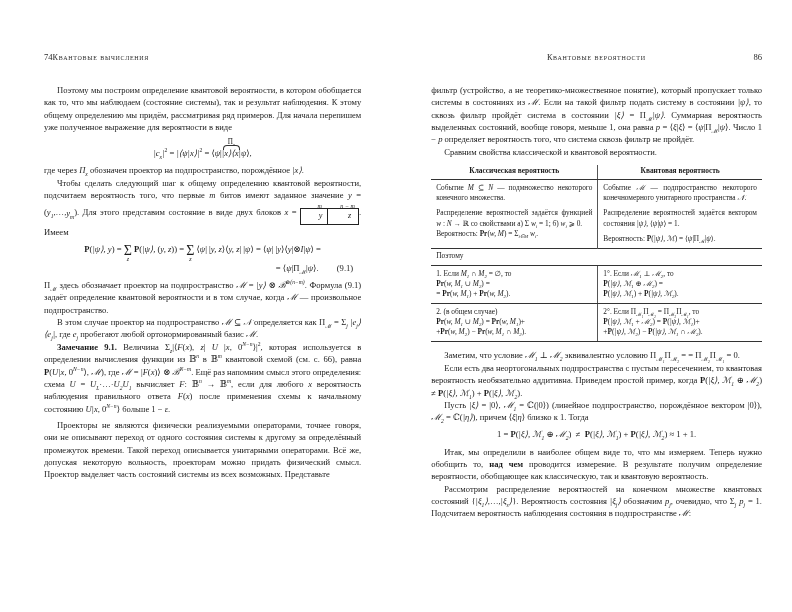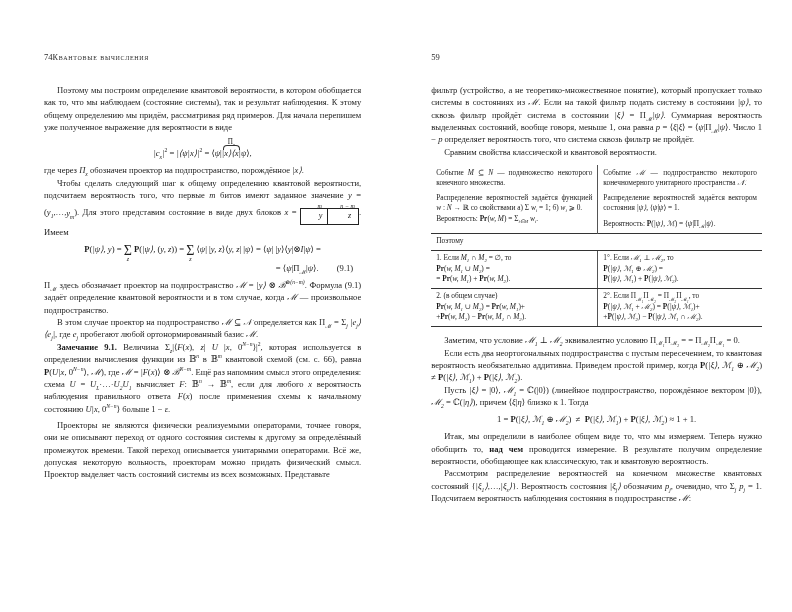--- a/index.html
+++ b/index.html
@@ -222,31 +222,36 @@
       <div class="gap"></div>
 
       <p>Проекторы не являются физически реализуемыми операторами, точнее говоря, они не описывают переход от одного состояния системы к другому за определённый промежуток времени. Такой переход описывается унитарными операторами. Всё же, допуская некоторую вольность, проекторам можно придать физический смысл. Проектор выделяет часть состояний системы из всех возможных. Представьте</p>
 
     </div>
   </div>
 
   <div class="page right">
 
     <div class="runhead right">
-      <span class="folio">59</span>
+      <span class="title">Квантовые вероятности</span>
+      <span class="folio">86</span>
     </div>
 
     <div class="col">
 
       <p class="noind">фильтр (устройство, а не теоретико-множественное понятие), который пропускает только системы в состояниях из <span class="m">ℳ</span>. Если на такой фильтр подать систему в состоянии <span class="m">|ψ⟩</span>, то сквозь фильтр пройдёт система в состоянии <span class="m">|ξ⟩</span> = Π<sub class="rm">ℳ</sub><span class="m">|ψ⟩</span>. Суммарная вероятность выделенных состояний, вообще говоря, меньше 1, она равна <span class="m">p</span> = ⟨<span class="m">ξ</span>|<span class="m">ξ</span>⟩ = ⟨<span class="m">ψ</span>|Π<sub class="rm">ℳ</sub>|<span class="m">ψ</span>⟩. Число 1 − <span class="m">p</span> определяет вероятность того, что система сквозь фильтр не пройдёт.</p>
 
       <p>Сравним свойства классической и квантовой вероятности.</p>
 
       <table class="cmp">
         <tbody>
+            <tr class="rule-bot">
+          <th>Классическая вероятность</th>
+          <th class="vline">Квантовая вероятность</th>
+        </tr>
         <tr>
           <td>
             <p class="cjust">Событие <span class="m">M</span> ⊆ <span class="m">N</span> — подмножество некоторого конечного множества.</p>
             <div class="spacer"></div>
             <p class="cjust">Распределение вероятностей задаётся функцией <span class="m">w</span> : <span class="m">N</span> → ℝ со свойствами а) Σ <span class="m">w<sub>i</sub></span> = 1; б) <span class="m">w<sub>i</sub></span> ⩾ 0.</p>
             <p class="cjust">Вероятность: <span class="bf">Pr</span>(<span class="m">w, M</span>) = Σ<sub><span class="m">i∈M</span></sub> <span class="m">w<sub>i</sub></span>.</p>
           </td>
           <td class="vline">
             <p class="cjust">Событие <span class="m">ℳ</span> — подпространство некоторого конечномерного унитарного пространства <span class="m">𝒩</span>.</p>
             <div class="spacer"></div>

